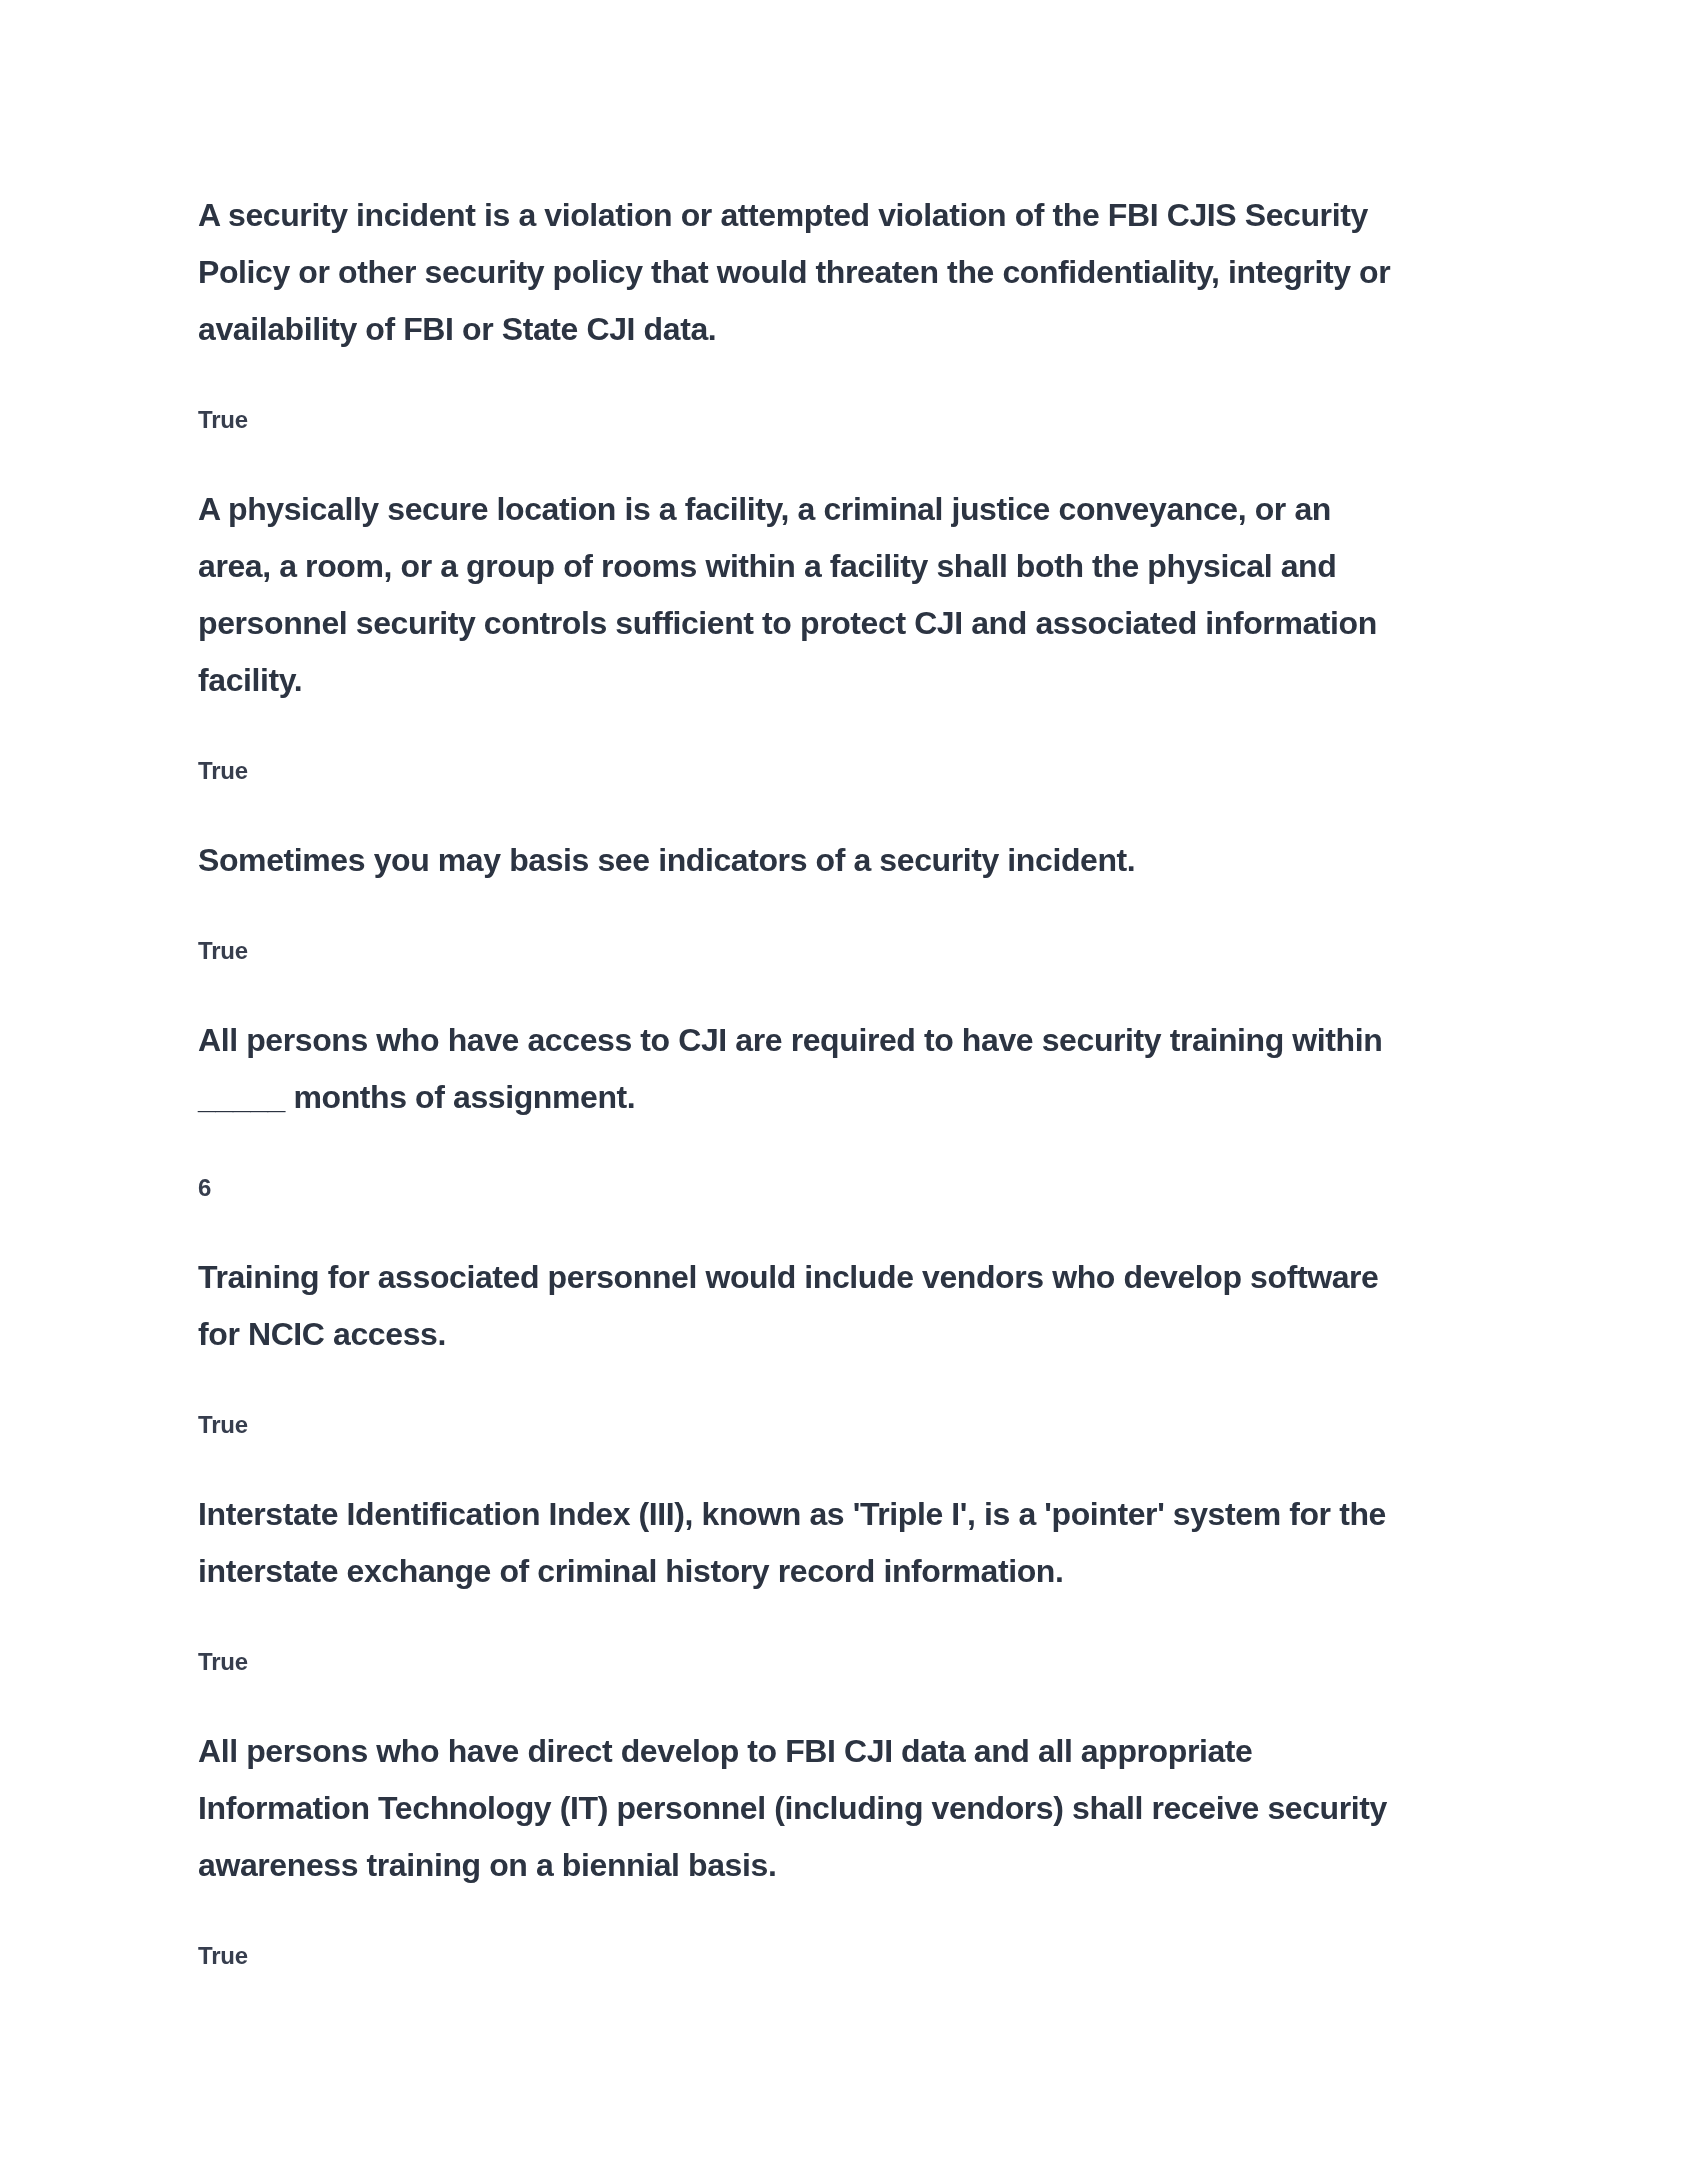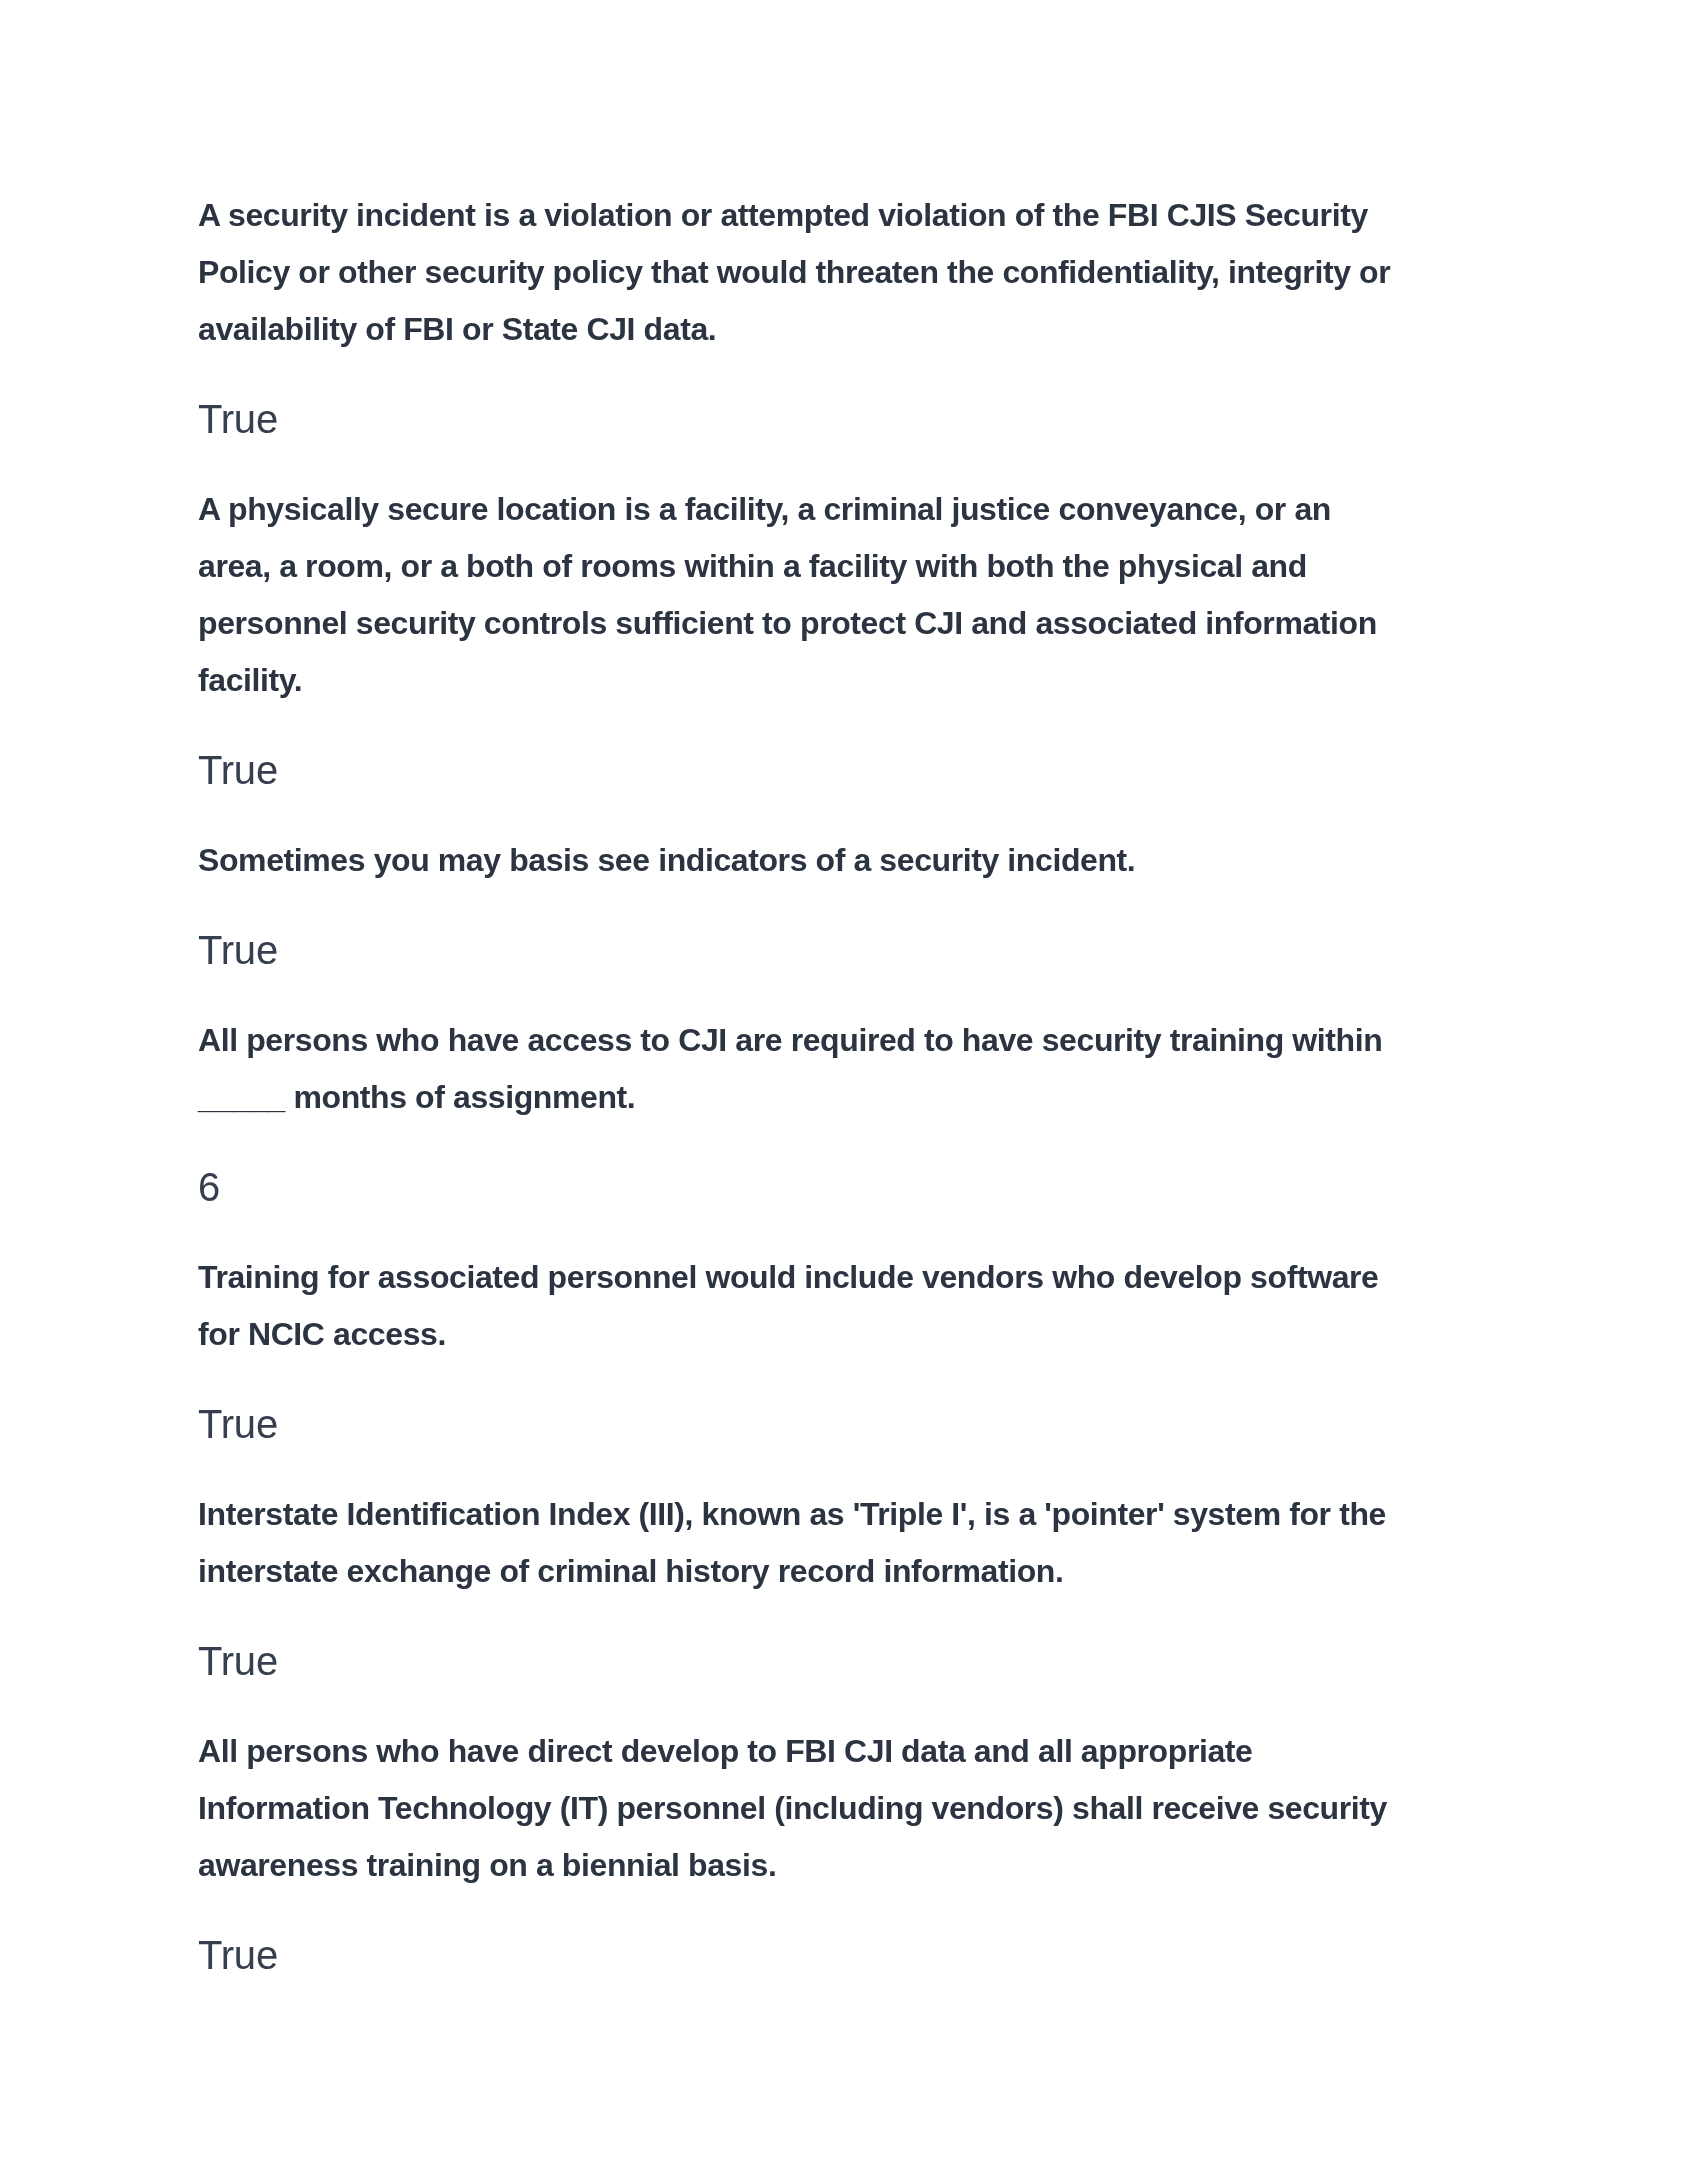--- a/index.html
+++ b/index.html
@@ -29,23 +29,23 @@
     white-space: nowrap;
     font-size: 32px;
     line-height: 57px;
     font-weight: 700;
     letter-spacing: -0.4px;
     color: #2c3442;
   }
   .answer {
     margin: 0 0 33px 0;
     padding: 0;
-    font-size: 40px;
+    font-size: 24px;
     line-height: 57px;
-    font-weight: 400;
+    font-weight: 700;
     letter-spacing: -0.2px;
     color: #373e4e;
     white-space: nowrap;
   }
 </style>
 </head>
 <body>
 
 <div class="page">
 
@@ -54,21 +54,21 @@
       <span class="q-line">A security incident is a violation or attempted violation of the FBI CJIS Security</span>
       <span class="q-line">Policy or other security policy that would threaten the confidentiality, integrity or</span>
       <span class="q-line">availability of FBI or State CJI data.</span>
     </p>
     <p class="answer">True</p>
   </div>
 
   <div>
     <p class="question">
       <span class="q-line">A physically secure location is a facility, a criminal justice conveyance, or an</span>
-      <span class="q-line">area, a room, or a both of rooms within a facility with both the physical and</span>
+      <span class="q-line">area, a room, or a group of rooms within a facility shall both the physical and</span>
       <span class="q-line">personnel security controls sufficient to protect CJI and associated information</span>
       <span class="q-line">facility.</span>
     </p>
     <p class="answer">True</p>
   </div>
 
   <div>
     <p class="question">
       <span class="q-line">Sometimes you may basis see indicators of a security incident.</span>
     </p>

